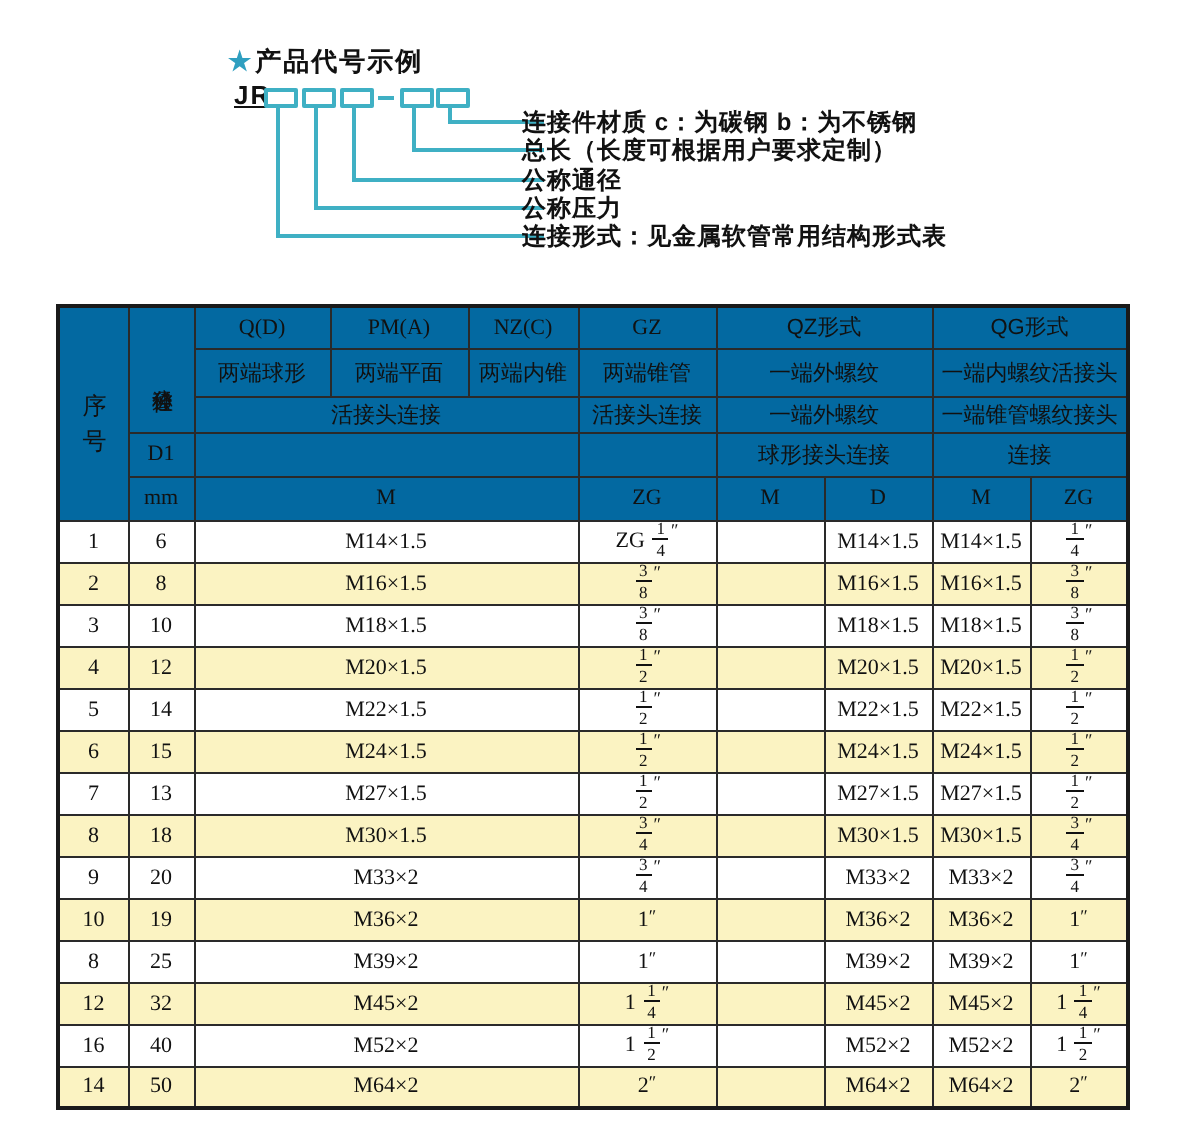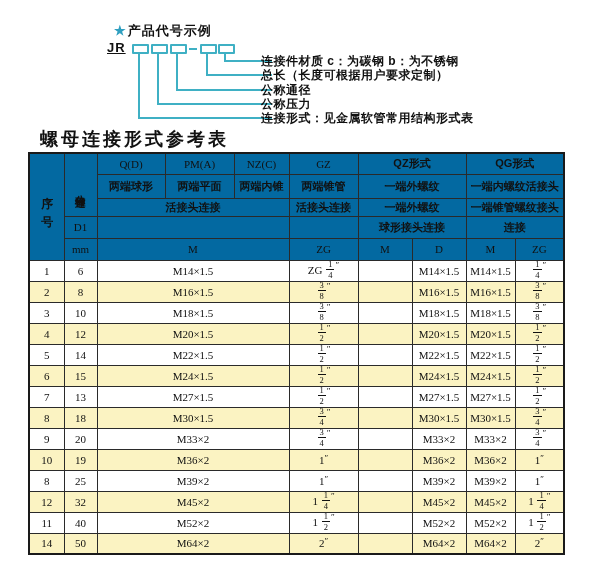--- a/index.html
+++ b/index.html
@@ -3,21 +3,21 @@
 <meta charset="utf-8">
 <style>
   html,body{margin:0;padding:0;background:#fff;}
   #page{position:relative;width:600px;height:567px;background:#ffffff;overflow:hidden;
         font-family:"Liberation Sans",sans-serif;color:#111;}
 
   
   .diagram-title{position:absolute;left:114px;top:22px;font-size:13px;font-weight:bold;
                  letter-spacing:1px;white-space:nowrap;}
   .diagram-title .star{color:#2f9fc0;margin-right:1px;}
-  .code-prefix{position:absolute;left:107px;top:40px;font-size:13px;font-weight:bold;
+  .code-prefix{position:absolute;left:117px;top:40px;font-size:13px;font-weight:bold;
                font-family:"Liberation Sans",sans-serif;letter-spacing:1px;text-decoration:underline;}
   .code-box{position:absolute;top:44px;width:13px;height:6px;background:#fff;
             border:2px solid #3fb0c4;border-radius:1px;}
   .code-dash{position:absolute;top:48px;width:8px;height:2px;background:#3fb0c4;}
   .cline{position:absolute;background:#3fb0c4;}
   .cline.v{width:2px;}
   .cline.h{height:2px;}
   .code-label{position:absolute;left:261px;height:14px;font-size:12px;font-weight:bold;
               letter-spacing:0.5px;white-space:nowrap;line-height:14px;}
 
@@ -26,21 +26,21 @@
                font-family:"DejaVu Serif","Liberation Serif",serif;letter-spacing:3px;
                white-space:nowrap;}
 
   
   table.ref{position:absolute;left:28px;top:152px;border-collapse:collapse;
             border:2px solid #1a1a1a;table-layout:fixed;}
   table.ref th,table.ref td{border:1px solid #2a2a2a;padding:0 1px;text-align:center;
             vertical-align:middle;overflow:hidden;}
   table.ref th{background:#0369a1;font-weight:normal;font-size:11px;
             font-family:"Liberation Serif",serif;}
-  table.ref th.cjk{font-family:"Liberation Sans",sans-serif;font-size:11px;letter-spacing:0;font-weight:bold;}
+  table.ref th.cjk{font-family:"Liberation Sans",sans-serif;font-size:11px;letter-spacing:0;}
   table.ref td{background:#ffffff;font-size:11px;font-family:"Liberation Serif",serif;}
   table.ref tr.stripe td{background:#fbf3c2;}
   tr.hr1{height:21px;} tr.hr2{height:24px;} tr.hr3{height:18px;}
   tr.hr4{height:22px;} tr.hr5{height:22px;}
   tr.dr{height:21px;}
 
   .vtext{display:inline-block;writing-mode:vertical-lr;text-orientation:upright;
          font-family:"Liberation Sans",sans-serif;}
   .vtext.seq{font-size:12px;letter-spacing:1.6em;}
   .vtext.dn{font-size:10.5px;letter-spacing:0.5px;line-height:1;}
@@ -81,21 +81,20 @@
     <div class="cline h" style="left:157px;top:103px;width:115px"></div>
     <div class="cline h" style="left:138px;top:117px;width:134px"></div>
 
     <div class="code-label" style="top:54px">连接件材质  c：为碳钢  b：为不锈钢</div>
     <div class="code-label" style="top:68px">总长（长度可根据用户要求定制）</div>
     <div class="code-label" style="top:83px">公称通径</div>
     <div class="code-label" style="top:97px">公称压力</div>
     <div class="code-label" style="top:111px">连接形式：见金属软管常用结构形式表</div>
   </div>
 
-  <div class="table-title">螺母连接形式参考表</div>
 
   <table class="ref">
     <colgroup>
       <col style="width:35px">
         <col style="width:33px">
         <col style="width:68px">
       <col style="width:69px">
         <col style="width:55px">
         <col style="width:69px">
       <col style="width:54px">
@@ -260,21 +259,21 @@
           <td>12</td>
           <td>32</td>
           <td colspan="3">M45×2</td>
           <td>1 <span class="frac"><span class="fn">1</span><span class="fd">4</span></span><span class="inch">″</span></td>
           <td></td>
           <td>M45×2</td>
           <td>M45×2</td>
           <td>1 <span class="frac"><span class="fn">1</span><span class="fd">4</span></span><span class="inch">″</span></td>
         </tr>
         <tr class="dr">
-          <td>11</td>
+          <td>16</td>
           <td>40</td>
           <td colspan="3">M52×2</td>
           <td>1 <span class="frac"><span class="fn">1</span><span class="fd">2</span></span><span class="inch">″</span></td>
           <td></td>
           <td>M52×2</td>
           <td>M52×2</td>
           <td>1 <span class="frac"><span class="fn">1</span><span class="fd">2</span></span><span class="inch">″</span></td>
         </tr>
         <tr class="dr stripe">
           <td>14</td>

